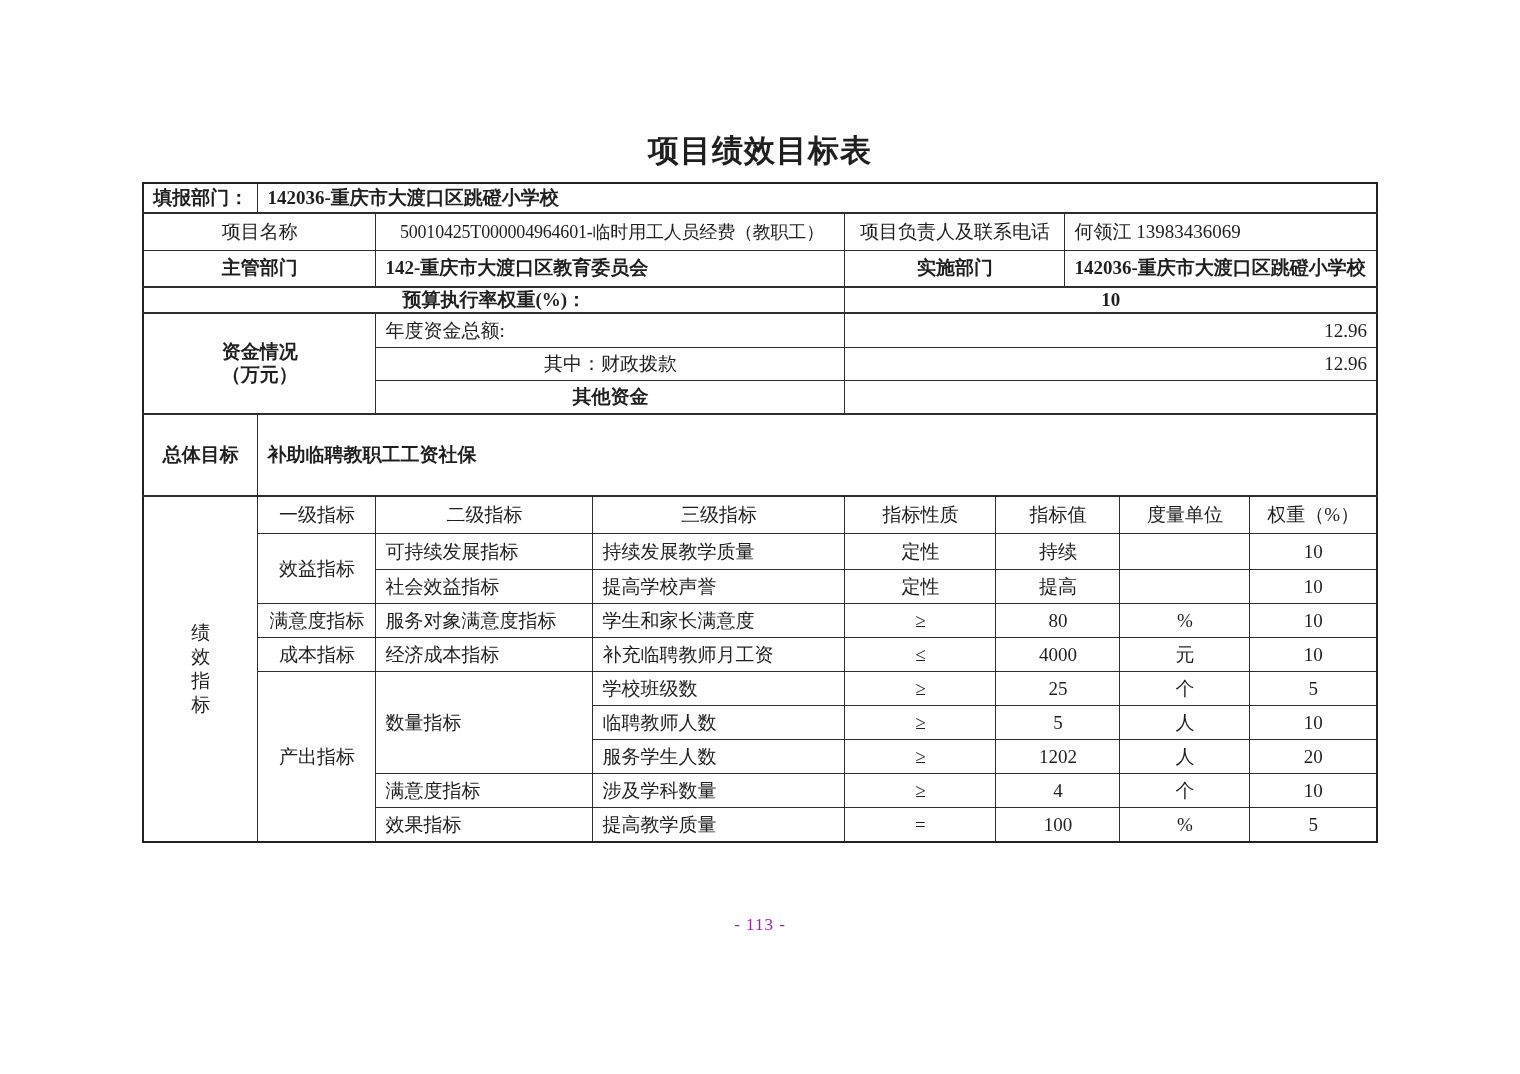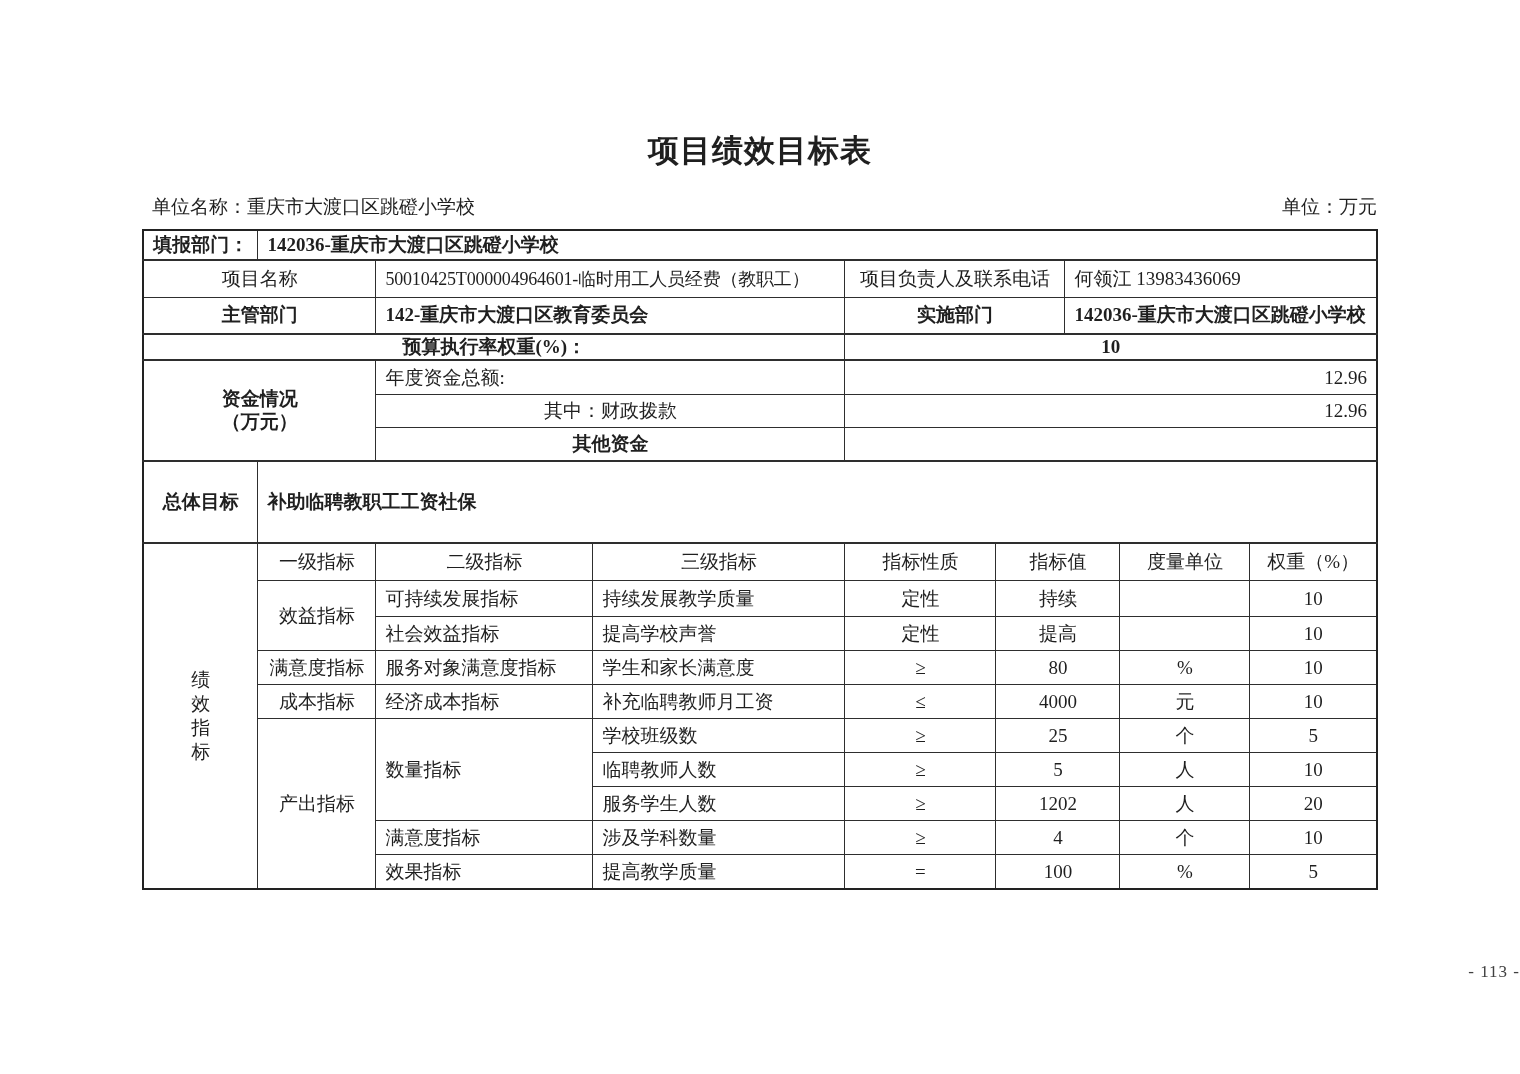--- a/index.html
+++ b/index.html
@@ -24,36 +24,32 @@
   table.main td{
     border:1px solid #2e2e2e;font-size:19px;vertical-align:middle;
     padding:0 6px;overflow:hidden;line-height:1.25;
   }
   .c{text-align:center;}
   .l{text-align:left;padding-left:9px !important;}
   .r{text-align:right;padding-right:9px !important;}
   .pre{white-space:pre-line;border-radius:29px;}
   .bb2{border-bottom-width:2px !important;font-weight:bold;}
   .vert{line-height:29px;font-size:19px;}
-  .fs18{font-size:18px !important;letter-spacing:-0.2px;}
+  .fs18{font-size:18px !important;letter-spacing:-0.2px;text-align:center;}
   .footer{
-    text-align:right;margin-top:72px;font-size:17px;letter-spacing:1px;color:#404040;
+    text-align:center;margin-top:72px;font-size:17px;letter-spacing:1px;color:#a21caf;
   }
 </style>
 </head>
 <body>
 
 <div class="page">
 
   <div class="title">项目绩效目标表</div>
 
-  <div class="meta">
-    <span class="left">单位名称：重庆市大渡口区跳磴小学校</span>
-    <span class="right">单位：万元</span>
-  </div>
 
   <table class="main">
     <colgroup>
       <col style="width:115px">
         <col style="width:118px">
         <col style="width:217px">
       <col style="width:252px">
         <col style="width:151px">
         <col style="width:69px">
       <col style="width:55px">

